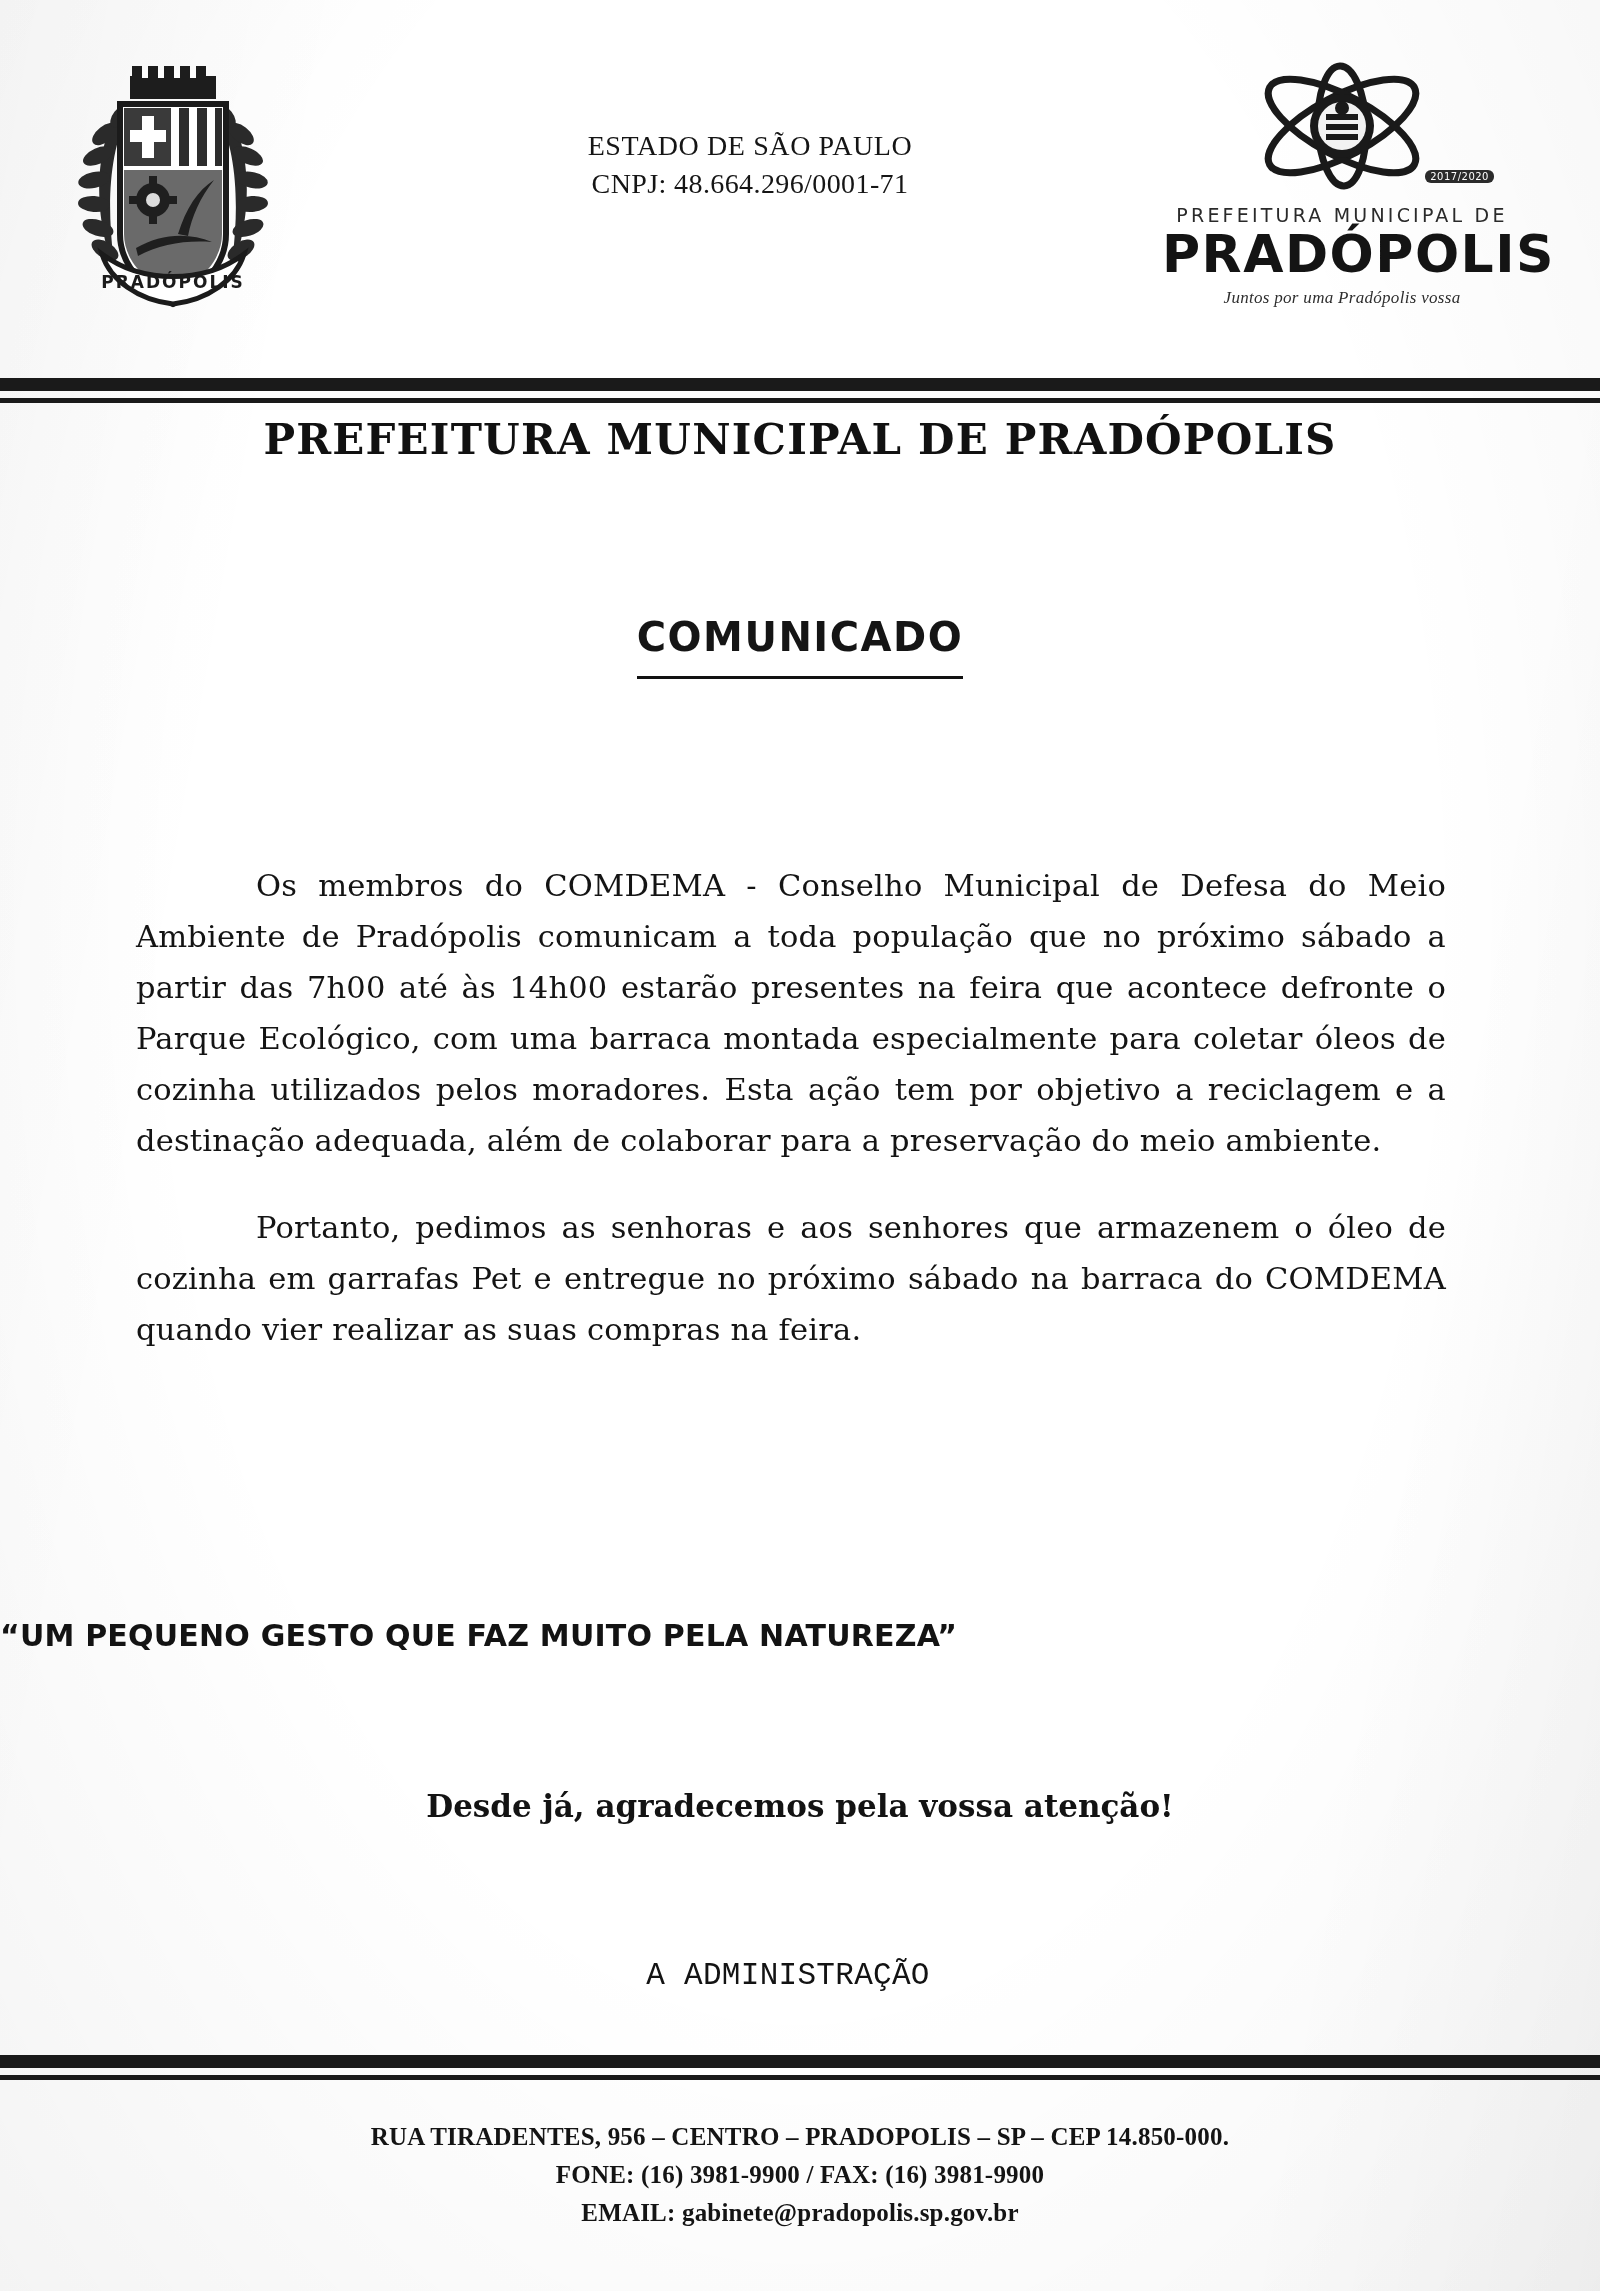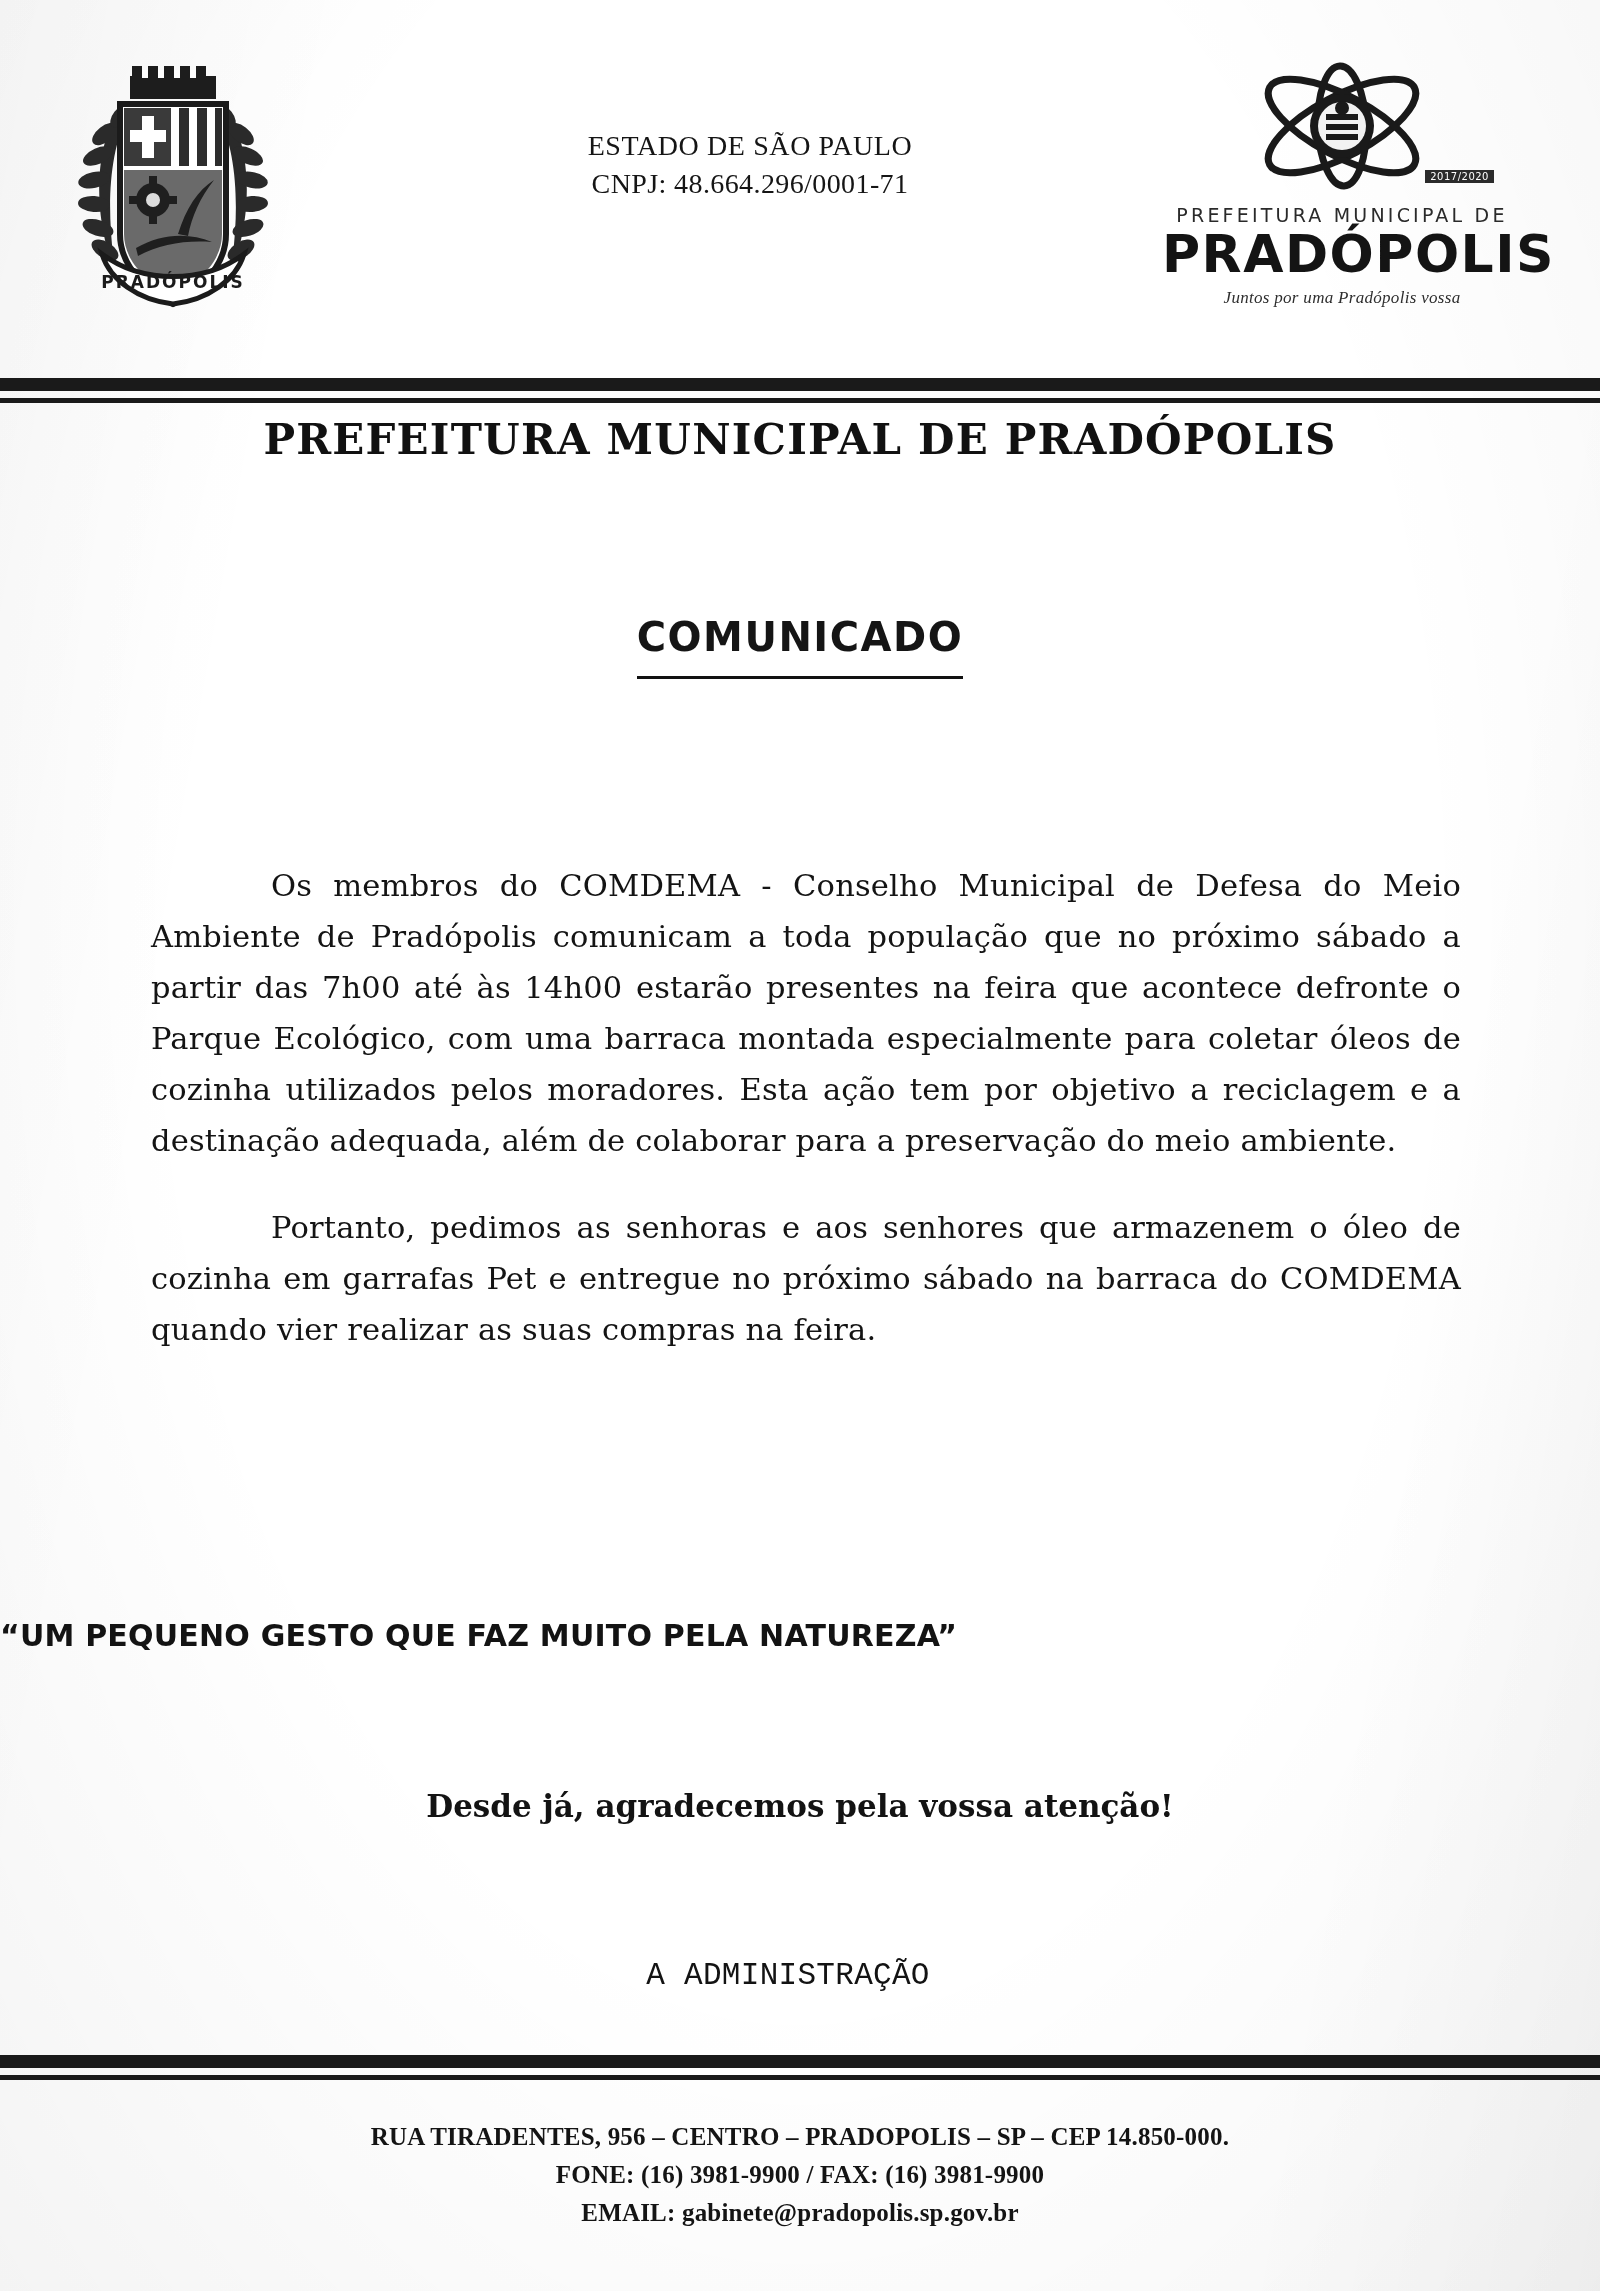--- a/index.html
+++ b/index.html
@@ -78,20 +78,21 @@
   .logo-badge {
     position: absolute;
     right: 28px;
     top: 118px;
     background: #2b2b2b;
     color: #fff;
     font-family: "DejaVu Sans", sans-serif;
     font-size: 10px;
     letter-spacing: 0.5px;
     padding: 1px 5px;
+    border-radius: 6px;
   }
   .logo-sub {
     font-family: "DejaVu Sans", sans-serif;
     font-size: 19px;
     letter-spacing: 3.2px;
     color: #2a2a2a;
     margin-top: 2px;
   }
   .logo-name {
     font-family: "DejaVu Sans", sans-serif;
@@ -149,21 +150,21 @@
   .doc-subtitle span {
     font-family: "DejaVu Sans", sans-serif;
     font-weight: bold;
     font-size: 40px;
     letter-spacing: 1.5px;
     border-bottom: 3px solid #111;
     padding-bottom: 16px;
   }
   .body-text {
     position: absolute;
-    left: 151px;
+    left: 136px;
     top: 860px;
     width: 1310px;
   }
   .para {
     font-family: "DejaVu Serif", serif;
     font-size: 30.5px;
     line-height: 51px;
     text-align: justify;
     text-indent: 120px;
     margin: 0 0 36px 0;

